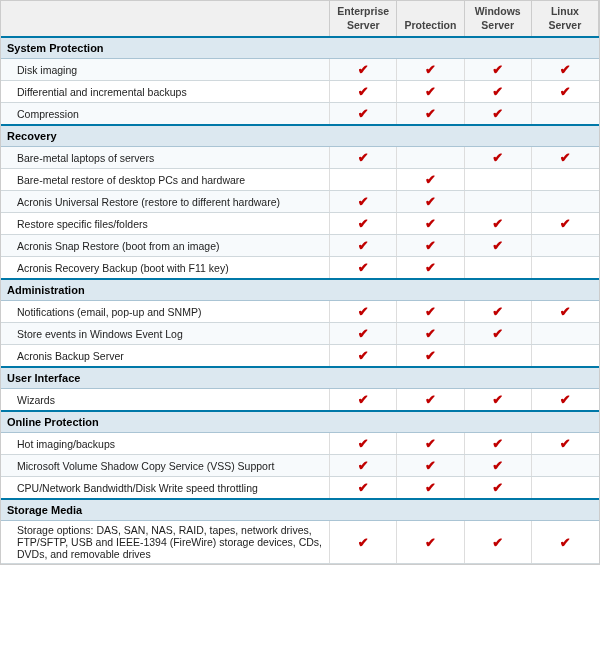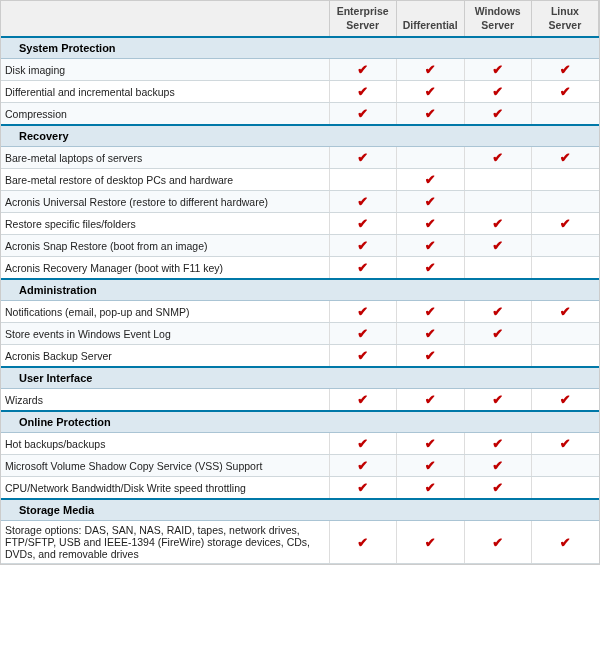--- a/index.html
+++ b/index.html
@@ -39,35 +39,35 @@
     .header-row th.col-header {
       width: 11.25%;
       color: #444;
       margin-left: 8px;
     }
     
     .category-row td {
       background: #dce8f0;
       border-top: 2px solid #0078a8;
       border-bottom: 1px solid #aac4d4;
-      padding: 4px 18px;
+      padding: 4px 6px;
       font-weight: bold;
       font-size: 11px;
       color: #000;
     }
     
     .feature-row td {
       border-bottom: 1px solid #d0d8dc;
       padding: 3px 6px;
       vertical-align: middle;
       color: #222;
     }
     .feature-row td.feature-name {
       text-align: left;
-      padding-left: 4px;
+      padding-left: 16px;
       font-size: 10.5px;
     }
     .feature-row td.check-cell {
       text-align: center;
       border-left: 1px solid #ddd;
     }
     .feature-row:nth-child(even) td {
       background: #f7fafc;
     }
     .feature-row:nth-child(odd) td {
@@ -88,21 +88,21 @@
   </style>
 </head>
 <body>
 
 <div class="table-container">
   <table>
     <thead>
       <tr class="header-row">
         <th class="features-header"></th>
         <th class="col-header col-ent">Enterprise<br>Server</th>
-        <th class="col-header col-wks">Differential</th>
+        <th class="col-header col-wks">Protection</th>
         <th class="col-header col-winsrv">Windows<br>Server</th>
         <th class="col-header col-linux">Linux<br>Server</th>
       </tr>
     </thead>
     <tbody id="table-body">
     <tr class="category-row">
           <td colspan="5">System Protection</td>
         </tr>
         <tr class="feature-row">
           <td class="feature-name">Disk imaging</td>
@@ -157,21 +157,21 @@
           <td class="check-cell col-linux"><span class="check">✔</span></td>
         </tr>
         <tr class="feature-row">
           <td class="feature-name">Acronis Snap Restore (boot from an image)</td>
           <td class="check-cell col-ent"><span class="check">✔</span></td>
           <td class="check-cell col-wks"><span class="check">✔</span></td>
           <td class="check-cell col-winsrv"><span class="check">✔</span></td>
           <td class="check-cell col-linux"></td>
         </tr>
         <tr class="feature-row">
-          <td class="feature-name">Acronis Recovery Manager (boot with F11 key)</td>
+          <td class="feature-name">Acronis Recovery Backup (boot with F11 key)</td>
           <td class="check-cell col-ent"><span class="check">✔</span></td>
           <td class="check-cell col-wks"><span class="check">✔</span></td>
           <td class="check-cell col-winsrv"></td>
           <td class="check-cell col-linux"></td>
         </tr>
         <tr class="category-row">
           <td colspan="5">Administration</td>
         </tr>
         <tr class="feature-row">
           <td class="feature-name">Notifications (email, pop-up and SNMP)</td>
@@ -201,21 +201,21 @@
           <td class="feature-name">Wizards</td>
           <td class="check-cell col-ent"><span class="check">✔</span></td>
           <td class="check-cell col-wks"><span class="check">✔</span></td>
           <td class="check-cell col-winsrv"><span class="check">✔</span></td>
           <td class="check-cell col-linux"><span class="check">✔</span></td>
         </tr>
         <tr class="category-row">
           <td colspan="5">Online Protection</td>
         </tr>
         <tr class="feature-row">
-          <td class="feature-name">Hot backups/backups</td>
+          <td class="feature-name">Hot imaging/backups</td>
           <td class="check-cell col-ent"><span class="check">✔</span></td>
           <td class="check-cell col-wks"><span class="check">✔</span></td>
           <td class="check-cell col-winsrv"><span class="check">✔</span></td>
           <td class="check-cell col-linux"><span class="check">✔</span></td>
         </tr>
         <tr class="feature-row">
           <td class="feature-name">Microsoft Volume Shadow Copy Service (VSS) Support</td>
           <td class="check-cell col-ent"><span class="check">✔</span></td>
           <td class="check-cell col-wks"><span class="check">✔</span></td>
           <td class="check-cell col-winsrv"><span class="check">✔</span></td>

